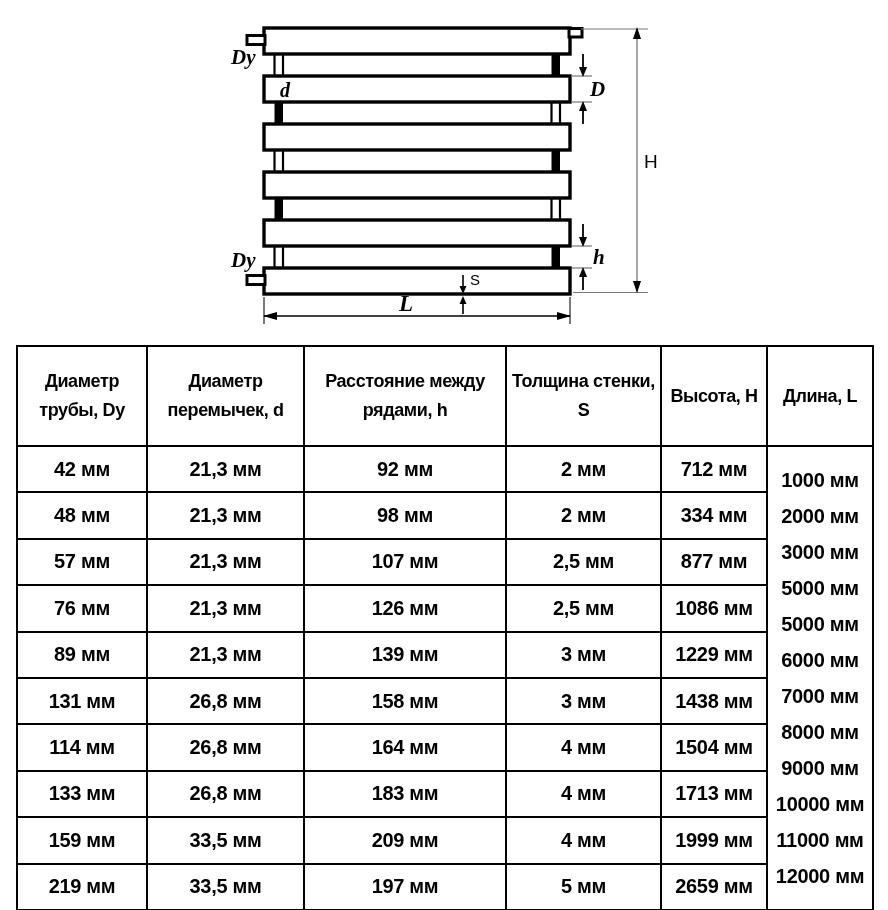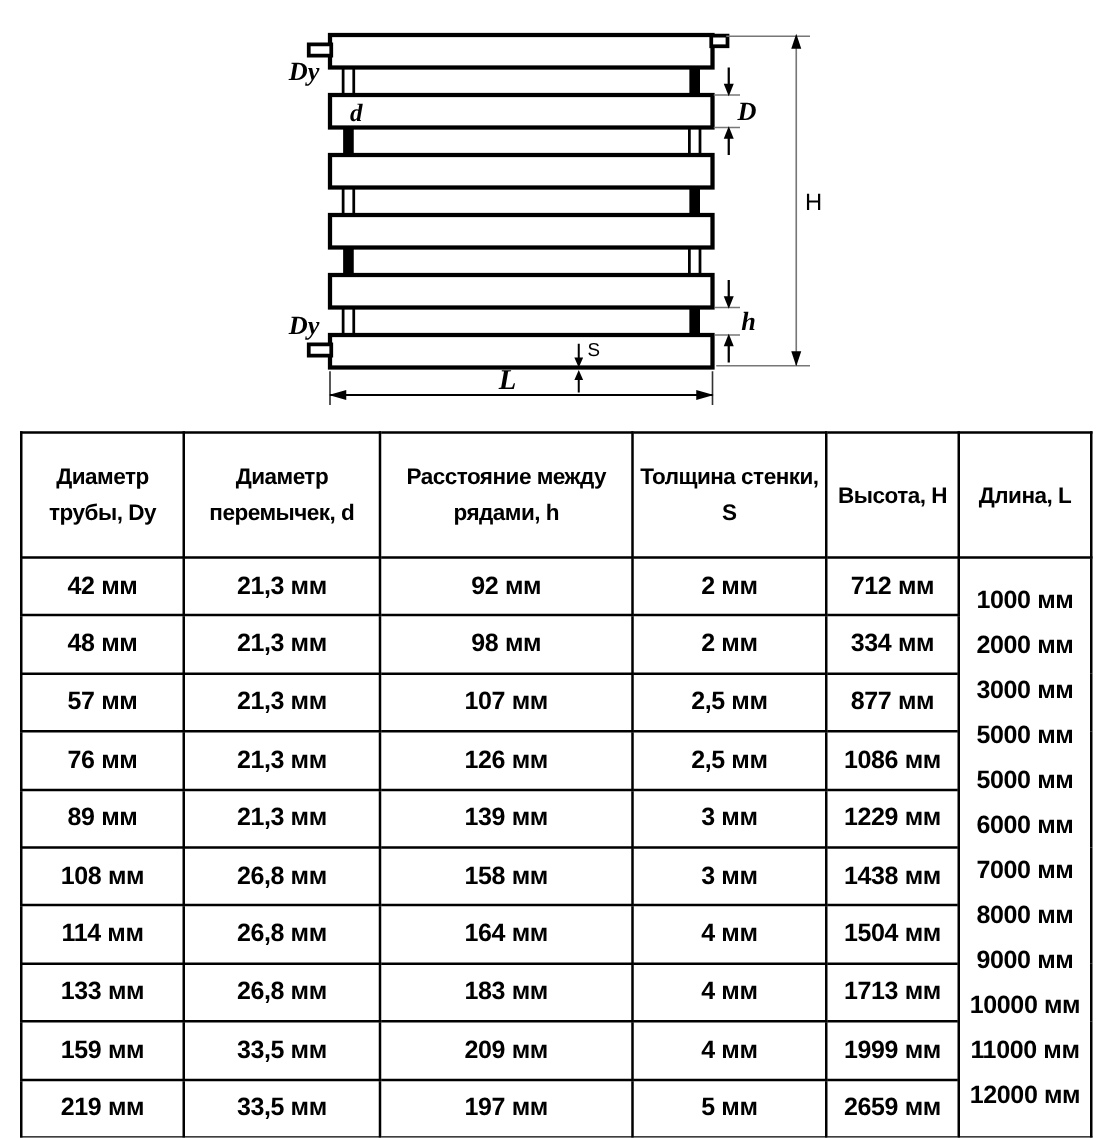--- a/index.html
+++ b/index.html
@@ -192,21 +192,21 @@
         <td>1086 мм</td>
       </tr>
       <tr>
         <td>89 мм</td>
         <td>21,3 мм</td>
         <td>139 мм</td>
         <td>3 мм</td>
         <td>1229 мм</td>
       </tr>
       <tr>
-        <td>108 мм</td>
+        <td>131 мм</td>
         <td>26,8 мм</td>
         <td>158 мм</td>
         <td>3 мм</td>
         <td>1438 мм</td>
       </tr>
       <tr>
         <td>114 мм</td>
         <td>26,8 мм</td>
         <td>164 мм</td>
         <td>4 мм</td>

